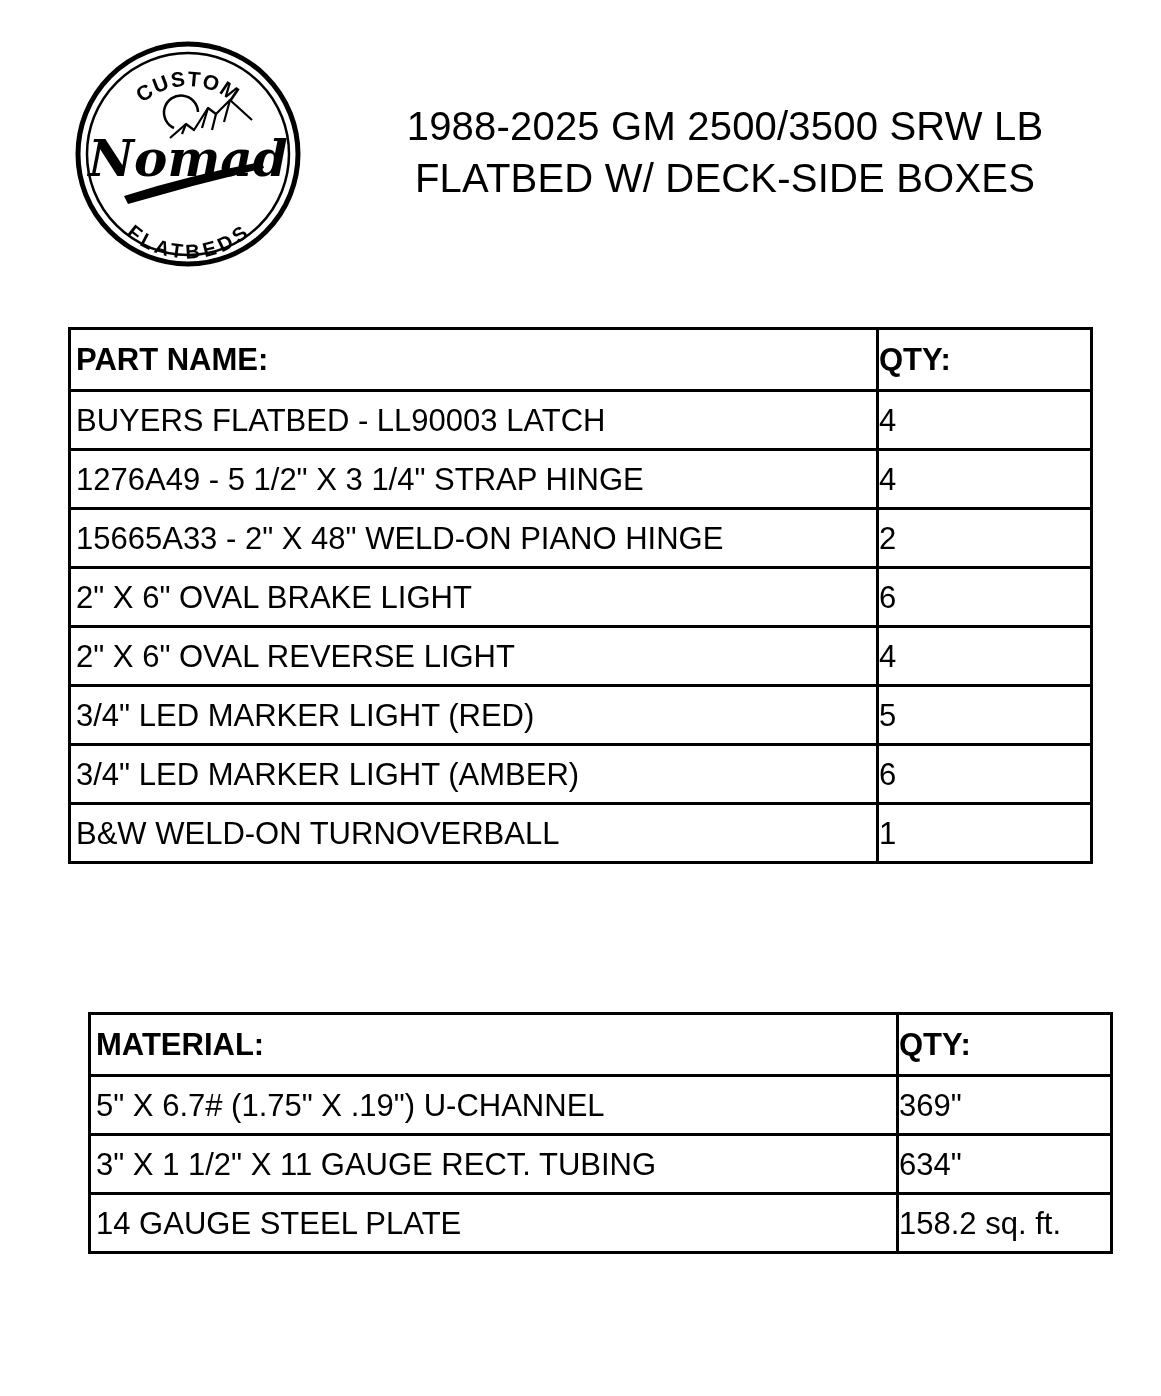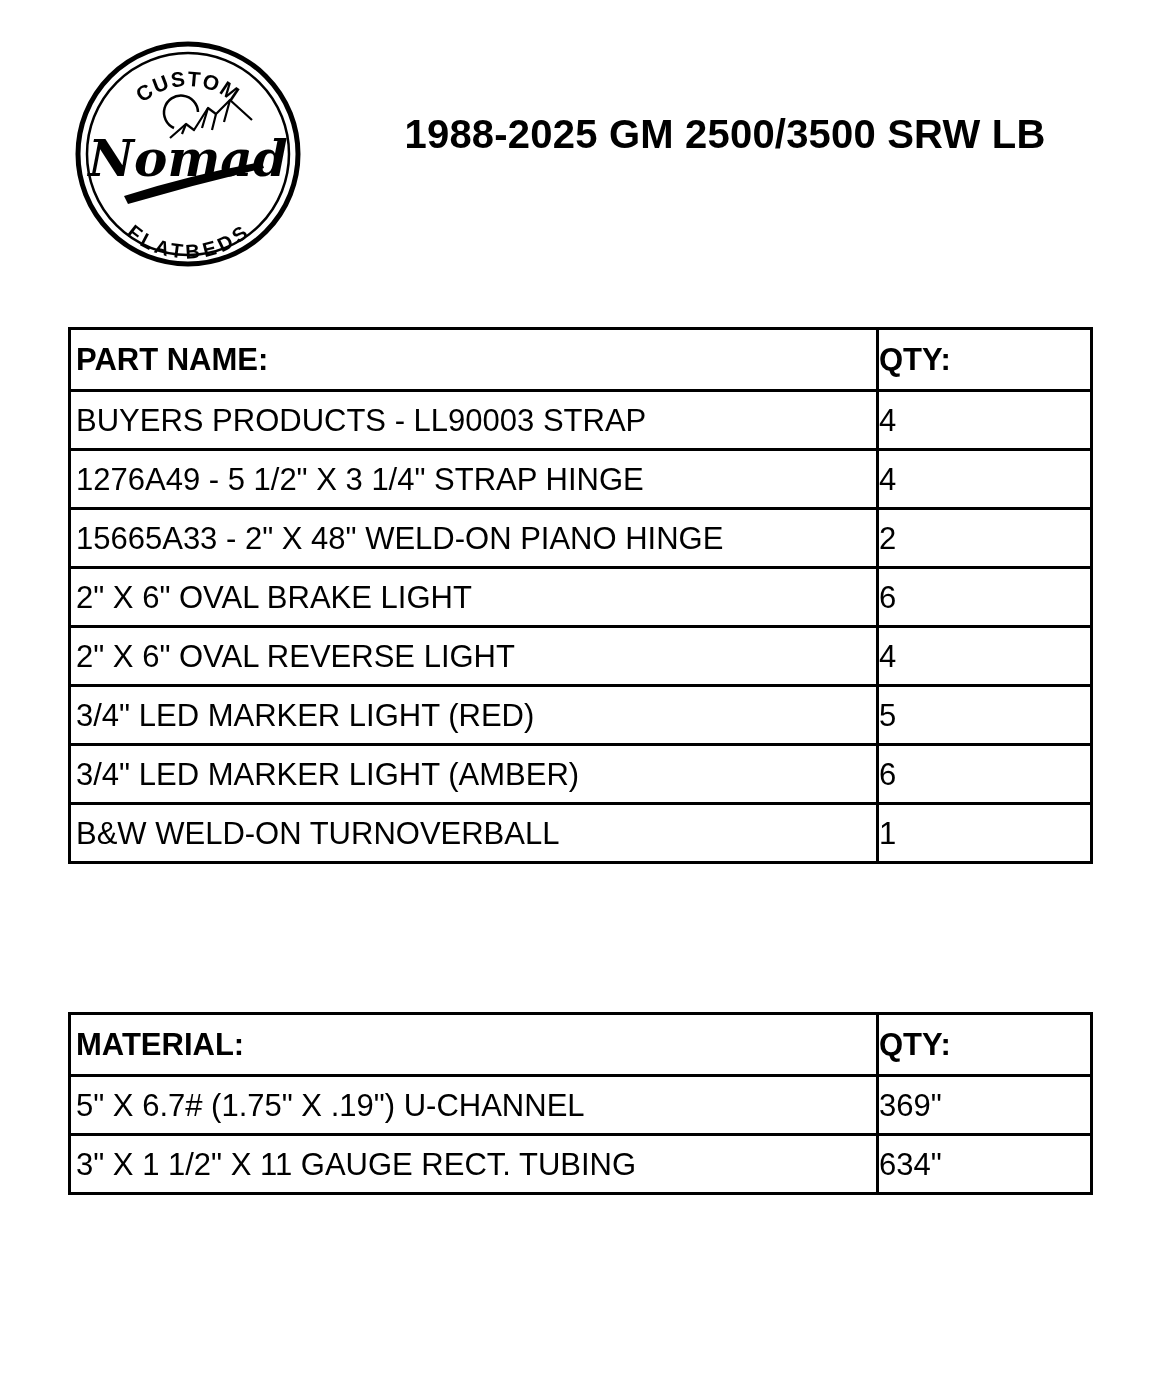--- a/index.html
+++ b/index.html
@@ -22,37 +22,36 @@
       width: 228px;
       height: 232px;
     }
     .logo svg { width: 100%; height: 100%; display: block; }
     .title {
       position: absolute;
       left: 330px;
       top: 100px;
       width: 790px;
       text-align: center;
-      font-weight: bold;
+      font-weight: normal;
       font-size: 40px;
       line-height: 52px;
       letter-spacing: 0.2px;
-      margin-top: 8px;
     }
     .title div { white-space: nowrap; }
     table.bom {
       position: absolute;
       left: 68px;
       width: 1022px;
       border-collapse: collapse;
       table-layout: fixed;
       border: 3px solid #000;
     }
     table.parts { top: 327px; }
-    table.materials { top: 1012px; }
+    table.materials { top: 1012px; margin-left: 20px; }
     table.bom col.c-name { width: 808px; }
     table.bom col.c-qty { width: 214px; }
     table.bom td, table.bom th {
       border: 3px solid #000;
       height: 56px;
       padding: 0 0 0 5px;
       font-size: 31px;
       font-weight: normal;
       text-align: left;
       white-space: nowrap;
@@ -91,36 +90,37 @@
     <text x="114" y="138" text-anchor="middle" font-family="DejaVu Serif, serif" font-style="italic" font-weight="bold" font-size="50" fill="#000">Nomad</text>
     <path d="M 50 158 Q 120 136 188 124 L 190 130 Q 122 146 54 166 Z" fill="#000"></path>
     <text font-family="Liberation Sans, sans-serif" font-size="20" font-weight="bold" fill="#000" letter-spacing="1.5">
       <textPath href="#arcBottom" startOffset="50%" text-anchor="middle" dominant-baseline="hanging">FLATBEDS</textPath>
     </text>
   </svg>
 </div>
 
 <div class="title">
   <div>1988-2025 GM 2500/3500 SRW LB</div>
+  <div>FLATBED W/ DECK-SIDE BOXES</div>
 </div>
 
 <table class="bom parts">
   <colgroup>
       <col class="c-name">
       <col class="c-qty">
     </colgroup>
   <thead>
     <tr>
       <th>PART NAME:</th>
       <th class="qty">QTY:</th>
     </tr>
   </thead>
   <tbody>
       <tr>
-        <td>BUYERS PRODUCTS - LL90003 STRAP</td>
+        <td>BUYERS FLATBED - LL90003 LATCH</td>
         <td class="qty">4</td>
       </tr>
       <tr>
         <td>1276A49 - 5 1/2" X 3 1/4" STRAP HINGE</td>
         <td class="qty">4</td>
       </tr>
       <tr>
         <td>15665A33 - 2" X 48" WELD-ON PIANO HINGE</td>
         <td class="qty">2</td>
       </tr>
@@ -160,14 +160,18 @@
   </thead>
   <tbody>
       <tr>
         <td>5" X 6.7# (1.75" X .19") U-CHANNEL</td>
         <td class="qty">369"</td>
       </tr>
       <tr>
         <td>3" X 1 1/2" X 11 GAUGE RECT. TUBING</td>
         <td class="qty">634"</td>
       </tr>
+      <tr>
+        <td>14 GAUGE STEEL PLATE</td>
+        <td class="qty">158.2 sq. ft.</td>
+      </tr>
     </tbody>
 </table>
 
 </body></html>

